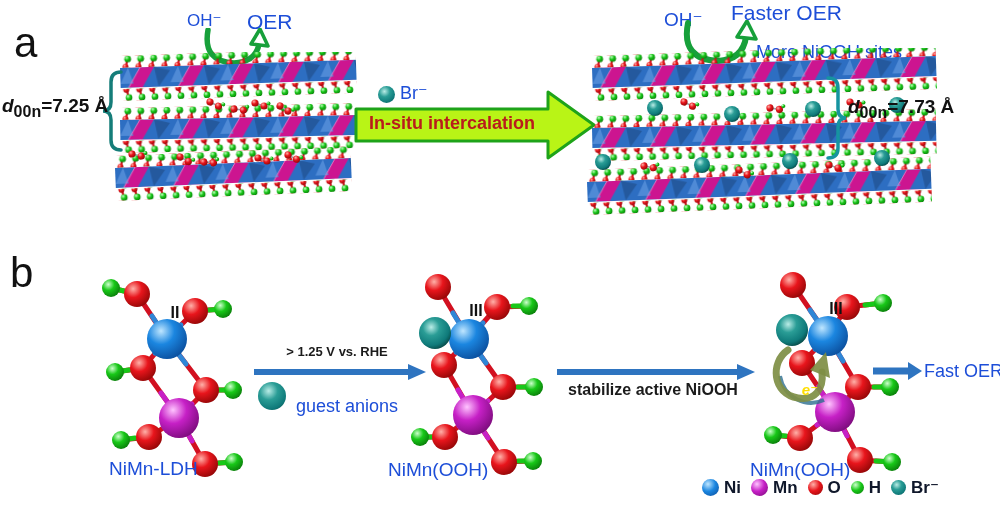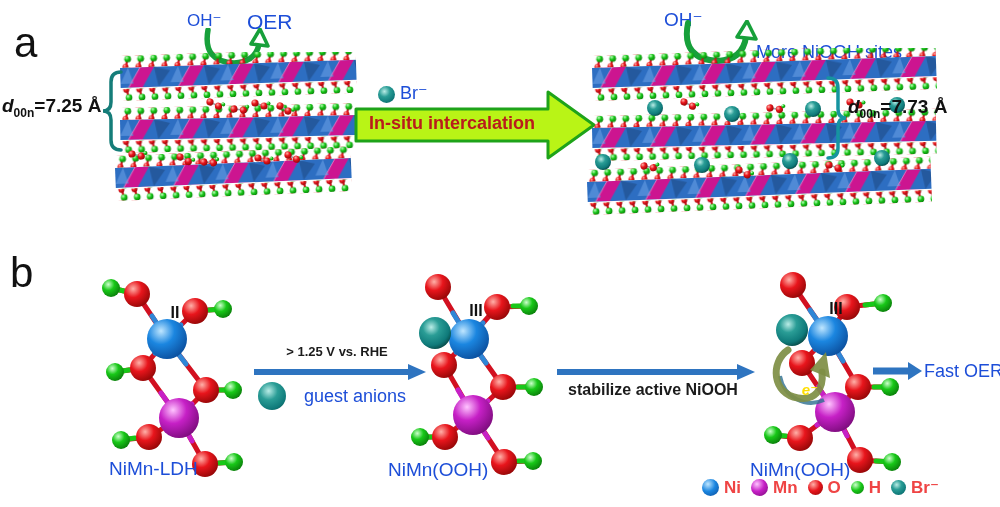--- a/index.html
+++ b/index.html
@@ -3,31 +3,31 @@
 <meta charset="utf-8">
 <style>
   html,body{margin:0;padding:0;background:#fff;}
   .fig{position:relative;width:1000px;height:507px;background:#ffffff;overflow:hidden;
        font-family:"Liberation Sans","DejaVu Sans",sans-serif;}
   .abs{position:absolute;}
   .t{font-weight:normal;color:#1d4ed8;white-space:nowrap;}
   .panel-letter{font-size:42px;font-weight:400;color:#111;line-height:1;}
   .dlabel{font-size:19px;font-weight:bold;color:#111;white-space:nowrap;}
   .dlabel i{font-style:italic;font-weight:bold;}
-  .dlabel sub{font-size:12px;font-weight:bold;}
+  .dlabel sub{font-size:16px;font-weight:bold;}
   .arrow-text{color:#b91c1c;font-size:18px;font-weight:bold;text-align:center;}
   .step-text{font-size:16px;font-weight:bold;color:#1b1b1b;text-align:center;white-space:nowrap;}
   .sph{display:inline-block;border-radius:50%;vertical-align:middle;}
   .sph-ni{background:radial-gradient(circle at 35% 30%,#bfe6ff 0%,#1b86e0 45%,#0b4f9e 95%);}
   .sph-mn{background:radial-gradient(circle at 35% 30%,#ffc4ff 0%,#c620c6 45%,#7d0c7d 95%);}
   .sph-o{background:radial-gradient(circle at 35% 30%,#ffb0a8 0%,#e8151c 45%,#940707 95%);}
   .sph-h{background:radial-gradient(circle at 35% 30%,#ccffcc 0%,#18c818 45%,#0a7d0a 95%);}
   .sph-br{background:radial-gradient(circle at 38% 32%,#b9ece6 0%,#2a9d96 35%,#0f7a7a 70%,#06403d 100%);}
   .legend{display:flex;align-items:center;gap:10px;}
-  .leg-item{display:flex;align-items:center;gap:5px;font-size:17px;font-weight:bold;color:#ef4444;}
+  .leg-item{display:flex;align-items:center;gap:5px;font-size:17px;font-weight:bold;color:#0f172a;}
 </style>
 </head>
 <body>
 
 <div class="fig">
 
   <svg width="0" height="0" style="position:absolute" aria-hidden="true">
     <defs>
       <radialGradient id="gNi" cx="35%" cy="30%" r="75%">
         <stop offset="0%" stop-color="#bfe6ff"></stop>
@@ -139,20 +139,21 @@
   </div>
 
   <span class="abs sph sph-br" style="left:378px;top:86px;width:17px;height:17px;"></span>
   <div class="abs t" style="left:400px;top:82px;font-size:18px;">Br⁻</div>
   <svg class="abs" style="left:354px;top:90px;" width="244" height="70" viewBox="0 0 244 70">
     <polygon points="2,19 194,19 194,2 240,35 194,68 194,51 2,51" fill="#b9f416" stroke="#1ea319" stroke-width="3" stroke-linejoin="round"></polygon>
   </svg>
   <div class="abs arrow-text" style="left:358px;top:113px;width:188px;">In-situ intercalation</div>
 
   <div class="abs t" style="left:664px;top:8px;font-size:19px;">OH⁻</div>
+  <div class="abs t" style="left:731px;top:1px;font-size:21px;">Faster OER</div>
   <div class="abs t" style="left:756px;top:42px;font-size:18px;">More NiOOH sites</div>
   <svg class="abs" style="left:678px;top:20px;" width="88" height="52" viewBox="0 0 88 52">
     <path d="M10,3 C5,28 16,40 40,41 C58,40 66,31 68,17" fill="none" stroke="#17a03a" stroke-width="6" stroke-linecap="round"></path>
     <polygon points="59,17 69,1 78,19" fill="#ffffff" stroke="#17a03a" stroke-width="3.5" stroke-linejoin="round"></polygon>
   </svg>
 
   <svg class="abs" style="left:582px;top:48px;" width="372" height="200" viewBox="0 0 372 200">
     <g transform="translate(10,20) rotate(-2)">
       <g transform="translate(0,-12)">
           <rect width="344" height="12" fill="url(#spikeUp)"></rect>
@@ -257,21 +258,21 @@
     <text x="80" y="48" text-anchor="middle" font-size="16" font-weight="bold" fill="#111">II</text>
   </svg>
   <div class="abs t" style="left:109px;top:458px;font-size:19px;">NiMn-LDH</div>
 
   <div class="abs step-text" style="left:250px;top:344px;width:174px;font-size:13px;">&gt; 1.25 V vs. RHE</div>
   <svg class="abs" style="left:250px;top:362px;" width="180" height="20" viewBox="0 0 180 20">
     <line x1="4" y1="10" x2="158" y2="10" stroke="#2e74c0" stroke-width="6"></line>
     <polygon points="158,2 176,10 158,18" fill="#2e74c0"></polygon>
   </svg>
   <span class="abs sph sph-br" style="left:258px;top:382px;width:28px;height:28px;"></span>
-  <div class="abs t" style="left:296px;top:386px;font-size:18px;margin-left:8px;">guest anions</div>
+  <div class="abs t" style="left:296px;top:396px;font-size:18px;">guest anions</div>
 
   <svg class="abs" style="left:400px;top:272px;" width="158" height="210" viewBox="0 0 158 210">
     <g stroke-linecap="round" stroke-width="5" fill="none">
       <line x1="38" y1="15" x2="69" y2="67" stroke="#d21020"></line>
         <line x1="69" y1="67" x2="53" y2="41" stroke="#2f86d6"></line>
       <line x1="97" y1="35" x2="69" y2="67" stroke="#d21020"></line>
         <line x1="69" y1="67" x2="83" y2="51" stroke="#2f86d6"></line>
       <line x1="44" y1="93" x2="69" y2="67" stroke="#d21020"></line>
         <line x1="69" y1="67" x2="56" y2="80" stroke="#2f86d6"></line>
       <line x1="44" y1="93" x2="73" y2="143" stroke="#d21020"></line>

